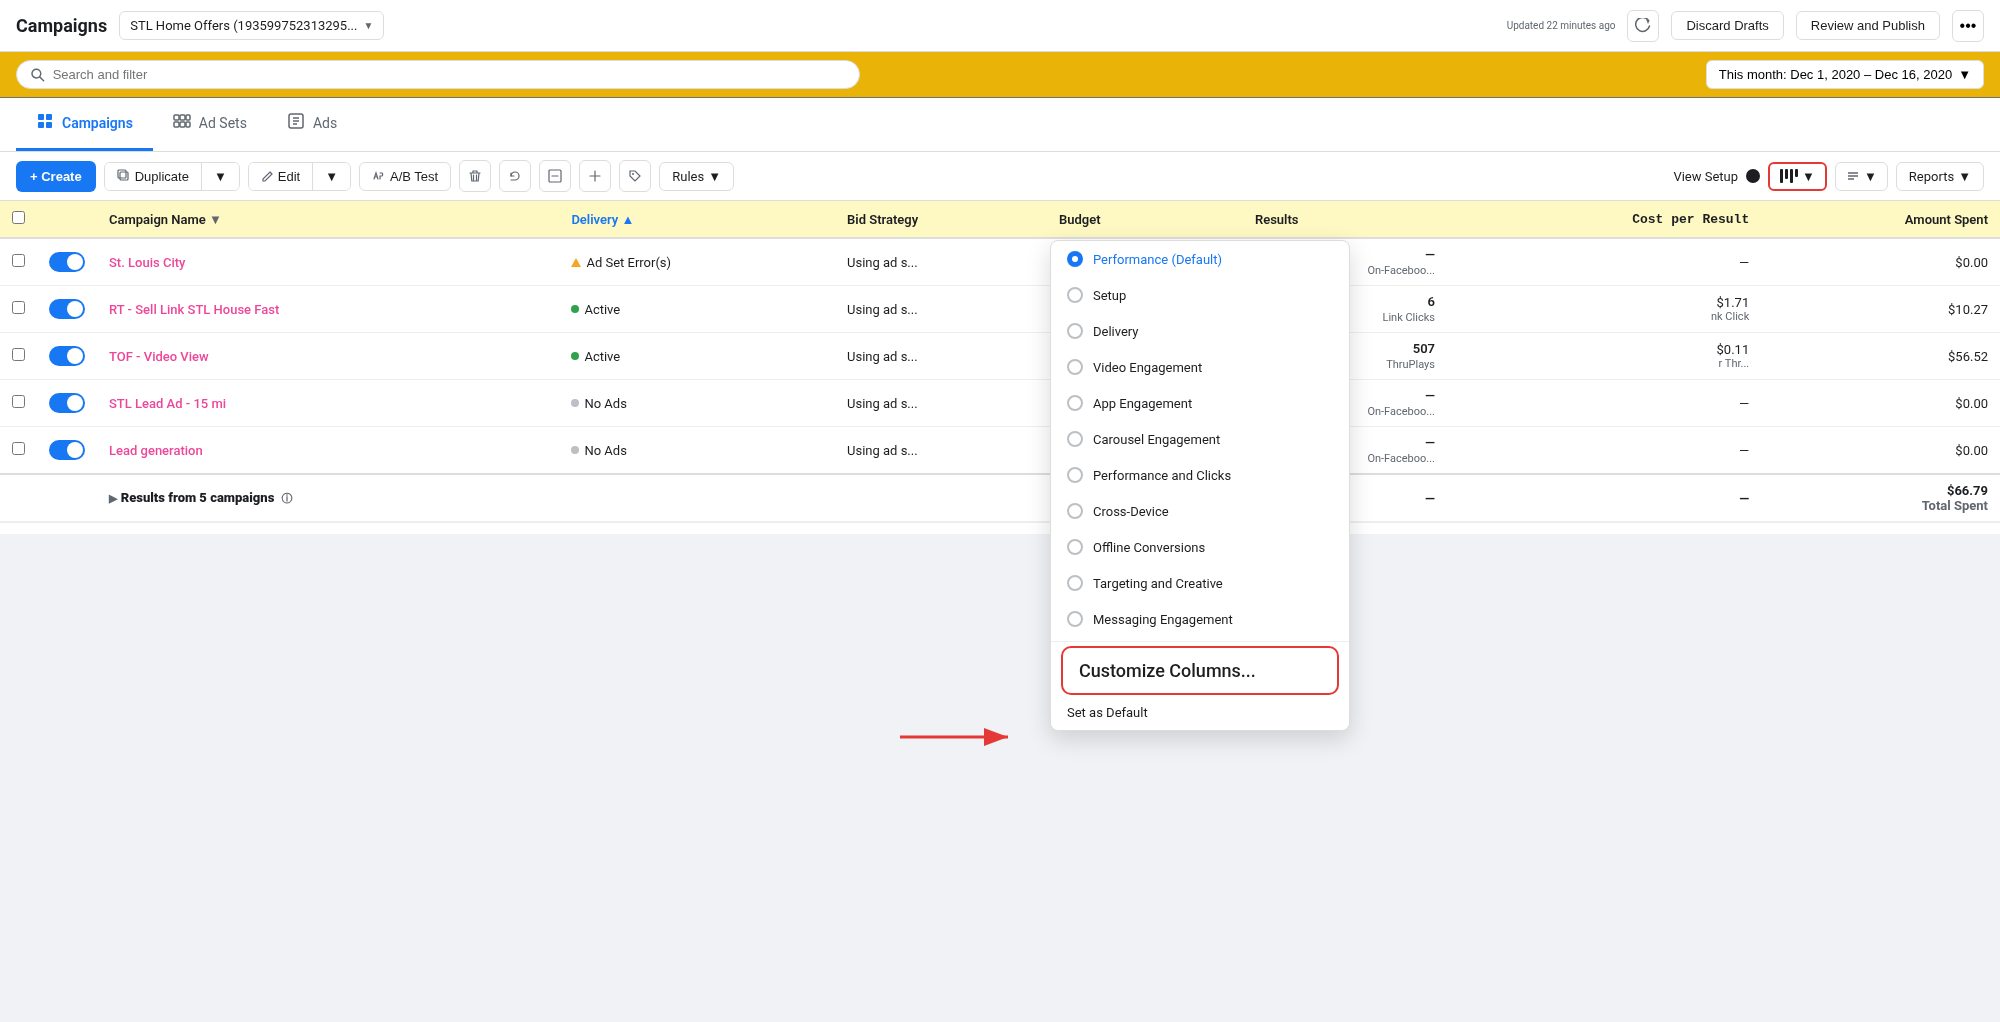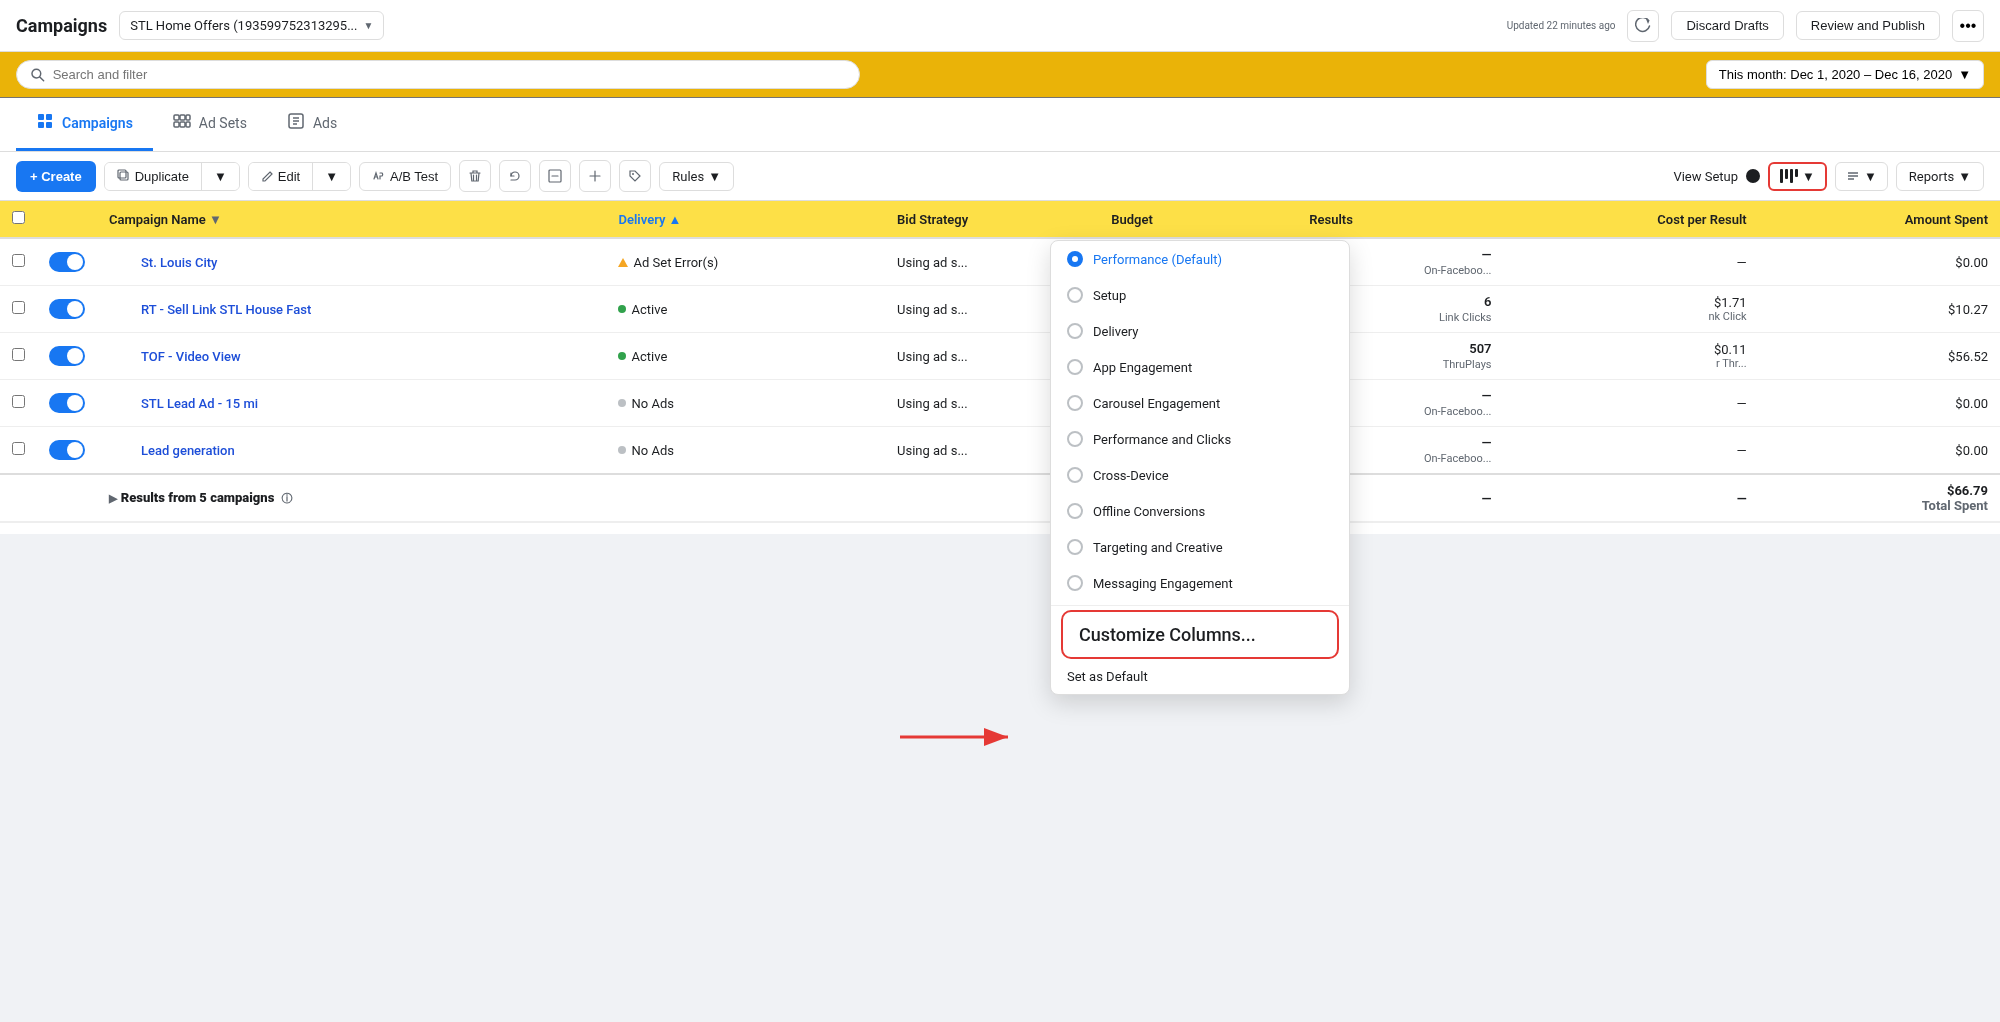--- a/index.html
+++ b/index.html
@@ -105,26 +105,26 @@
       display: flex; align-items: center; gap: 4px; border: 1px solid #ddd; border-radius: 6px;
       padding: 6px 12px; background: #fff; cursor: pointer; font-size: 13px;
     }
 
     
     .table-wrap { background: #fff; overflow-x: auto; }
     table { width: 100%; border-collapse: collapse; font-size: 13px; }
     thead tr { border-bottom: 2px solid #ddd; }
     th {
       padding: 10px 12px; text-align: left; font-weight: 600; color: #1c1e21;
-      white-space: nowrap; background: #fde047;
+      white-space: nowrap; background: #fef9c3;
     }
     th.sortable { cursor: pointer; }
     th.active-sort { color: #1877f2; }
     td { padding: 8px 12px; border-bottom: 1px solid #eee; vertical-align: middle; color: #1c1e21; }
-    .campaign-link { color: #1d4ed8; text-decoration: none; font-weight: 500; margin-left: 32px; }
+    .campaign-link { color: #ec4899; text-decoration: none; font-weight: 500; }
     .toggle {
       width: 36px; height: 20px; border-radius: 10px; background: #1877f2;
       position: relative; cursor: pointer;
     }
     .toggle::after {
       content: ''; width: 16px; height: 16px; background: #fff; border-radius: 50%;
       position: absolute; top: 2px; right: 2px; transition: right 0.2s;
     }
     .delivery-badge { display: flex; align-items: center; gap: 5px; }
     .dot { width: 8px; height: 8px; border-radius: 50%; display: inline-block; }
@@ -371,21 +371,21 @@
         </th>
         <th>
           <span>Bid Strategy</span>
         </th>
         <th>
           <span>Budget</span>
         </th>
         <th>
           <span>Results</span>
         </th>
-        <th style="text-align:right;">
+        <th style="text-align:right;font-family:Liberation Mono, monospace;">
           <span>Cost per Result</span>
         </th>
         <th style="text-align:right;">
           <span>Amount Spent</span>
         </th>
       </tr>
     </thead>
     <tbody>
 
       <tr>
@@ -545,20 +545,24 @@
     <div class="radio checked"></div>
     <span>Performance (Default)</span>
   </div>
   <div class="dropdown-item">
     <div class="radio"></div>
     <span>Setup</span>
   </div>
   <div class="dropdown-item">
     <div class="radio"></div>
     <span>Delivery</span>
+  </div>
+  <div class="dropdown-item">
+    <div class="radio"></div>
+    <span>Video Engagement</span>
   </div>
   <div class="dropdown-item">
     <div class="radio"></div>
     <span>App Engagement</span>
   </div>
   <div class="dropdown-item">
     <div class="radio"></div>
     <span>Carousel Engagement</span>
   </div>
   <div class="dropdown-item">

